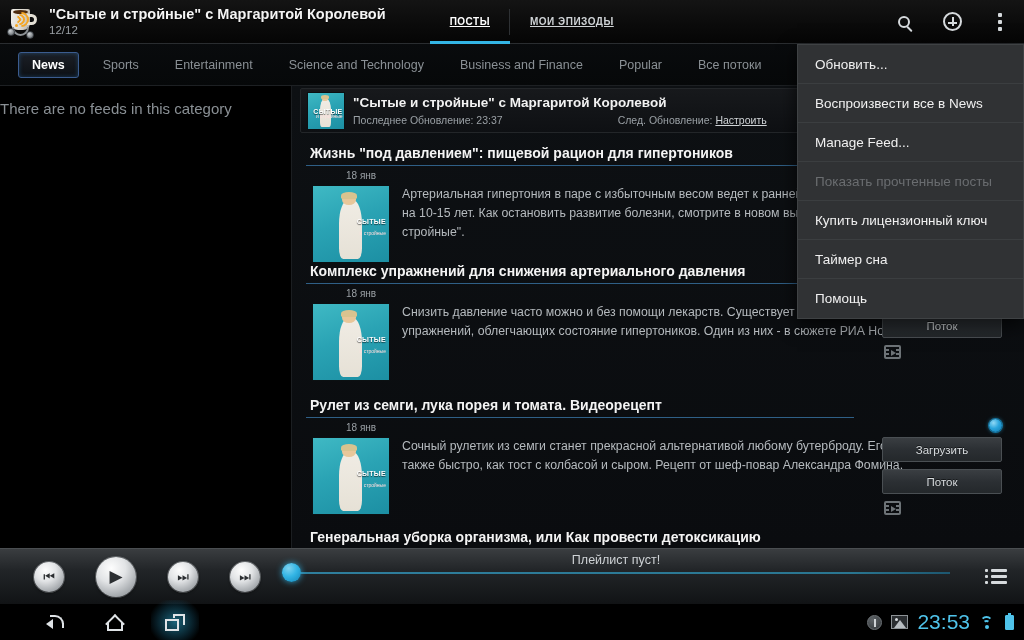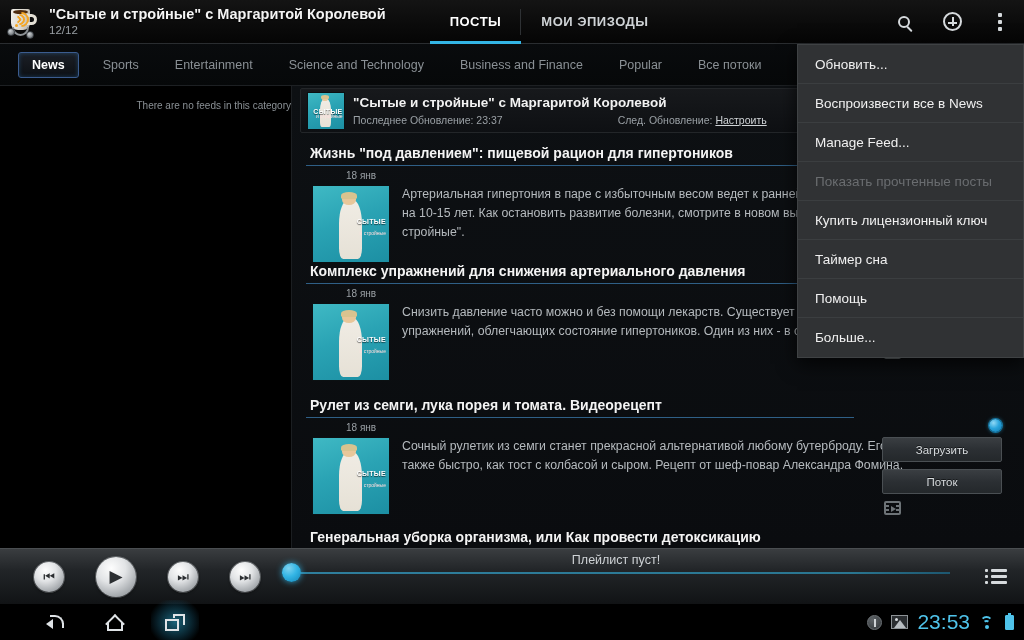--- a/index.html
+++ b/index.html
@@ -55,22 +55,22 @@
                 border-radius:0 0 10px 10px; }
 
   #titlewrap { flex:0 0 auto; max-width:360px; line-height:1; }
   #ab-title { color:#f4f4f4; font-size:14.5px; font-weight:bold; white-space:nowrap;
               text-shadow:0 1px 1px #000; }
   #ab-sub { color:#9aa0a5; font-size:11.5px; margin-top:3px; }
 
   #tabs { display:flex; align-items:stretch; height:44px; margin-left:44px; }
   .tab {
     display:flex; align-items:center; padding:0 20px;
-    color:#cfd3d6; font-size:13px; font-weight:bold; letter-spacing:.5px;
-    position:relative; white-space:nowrap;
+    color:#cfd3d6; font-size:10px; font-weight:bold; letter-spacing:.5px;
+    position:relative; white-space:nowrap;text-decoration:underline;
   }
   .tab.sel { color:#fff; }
   .tab.sel::after {
     content:""; position:absolute; left:0; right:0; bottom:0; height:3px;
     background:#33b5e5;
   }
   .tab .divider { position:absolute; right:0; top:9px; bottom:9px; width:1px;
                   background:#2e3134; }
 
   #ab-actions { margin-left:auto; display:flex; align-items:center; height:44px; }
@@ -103,21 +103,21 @@
     background:linear-gradient(180deg,#1b1f26,#0d1014);
     padding:5px 13px; margin:0 6px 0 8px;
     box-shadow:0 0 4px rgba(51,140,220,.35) inset;
   }
 
   
   #leftpane {
     position:absolute; left:0; top:86px; width:292px; bottom:92px;
     background:#000; border-right:1px solid #1b1e21;
   }
-  #nofeeds { color:#8a9095; font-size:10px; text-align:right; margin-top:14px; }
+  #nofeeds { color:#8a9095; font-size:15px; text-align:left; margin-top:14px; }
 
   
   #feedpane {
     position:absolute; left:292px; top:86px; right:0; bottom:92px;
     background:linear-gradient(180deg,#0d1013 0%,#0a0c0f 100%);
     overflow:hidden;
   }
   
   #feedhead {
     position:relative; height:45px; margin:2px 8px 0 8px;
@@ -495,21 +495,20 @@
   </div>
 
   <div id="menu">
     <div class="mi">Обновить...</div>
     <div class="mi">Воспроизвести все в News</div>
     <div class="mi">Manage Feed...</div>
     <div class="mi disabled">Показать прочтенные посты</div>
     <div class="mi">Купить лицензионный ключ</div>
     <div class="mi">Таймер сна</div>
     <div class="mi">Помощь</div>
-    <div class="mi">Больше...</div>
   </div>
 
   <div id="player">
     <div style="width:34px;"></div>
     <div class="pbtn p-sm">
       <span class="gl">⏮</span>
     </div>
     <div style="width:32px;"></div>
     <div class="pbtn p-lg">
       <span class="gl gl-lg">▶</span>

